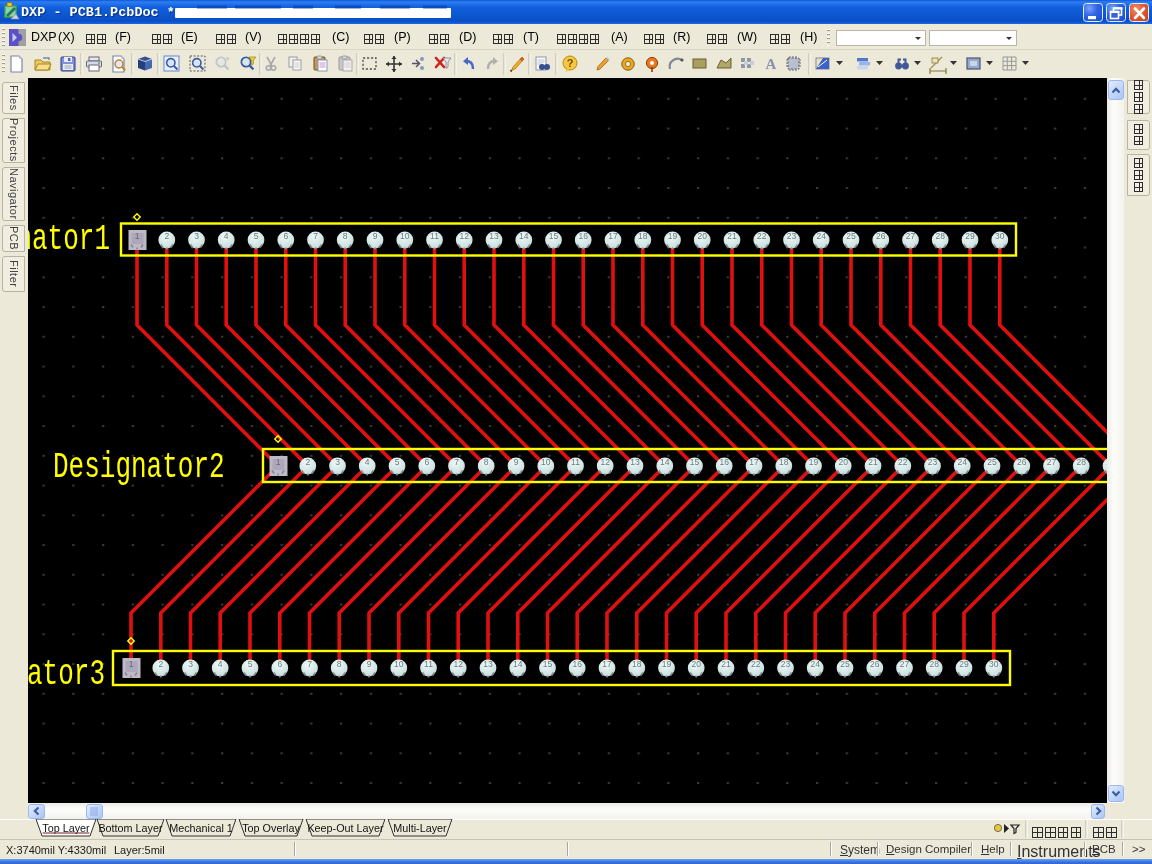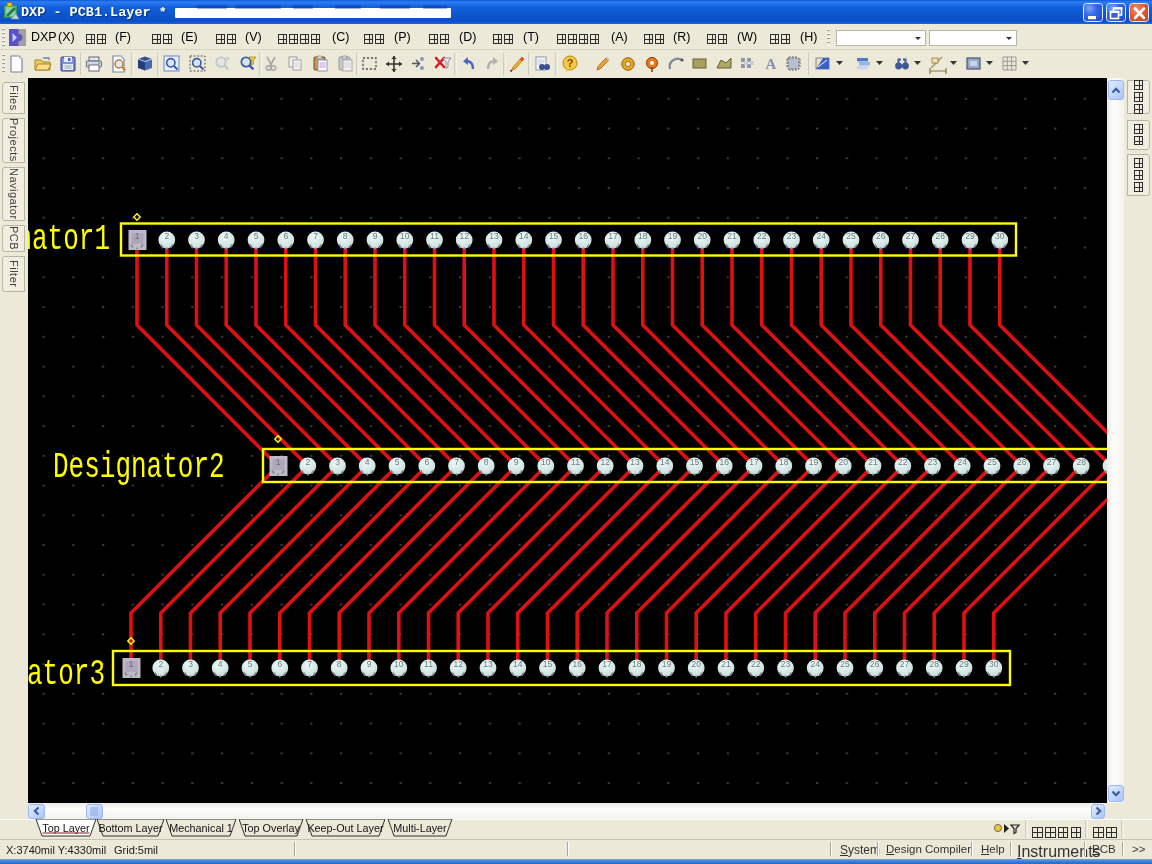--- a/index.html
+++ b/index.html
@@ -40,21 +40,21 @@
 </style></head><body>
 
 <div class="abs" id="titlebar"></div>
 <svg class="abs" style="left:3px;top:2px" width="17" height="19" viewBox="0 0 17 19">
  <rect x="1" y="3" width="13" height="13" fill="#2f9464"></rect>
  <rect x="2.5" y="4.5" width="10" height="10" fill="#8fd0ae"></rect>
  <path d="M3 13l8-8 2 2-8 8z" fill="#1f7a4c"></path>
  <rect x="4" y="0.5" width="5" height="4" rx="1" fill="#e8c820" stroke="#8a7408" stroke-width="0.7"></rect>
  <path d="M8 17l5-5 3 5z" fill="#cdd3de" stroke="#8a93a6" stroke-width="0.7"></path>
 </svg>
-<div class="abs" id="mtext">DXP - PCB1.Layer *</div>
+<div class="abs" id="mtext">DXP - PCB1.PcbDoc *</div>
 <div class="abs" id="censor"></div>
 <svg class="abs" style="left:175px;top:4px" width="276" height="5" viewBox="0 0 276 5">
  <g fill="#0c46b4" opacity="0.8">
  <rect x="22" y="1.5" width="30" height="3"></rect>
       <rect x="60" y="1.5" width="46" height="3"></rect>
       <rect x="118" y="1.5" width="20" height="3"></rect>
       <rect x="160" y="1.5" width="26" height="3"></rect>
       <rect x="205" y="1.5" width="30" height="3"></rect>
       <rect x="248" y="1.5" width="24" height="3"></rect>
  </g>
@@ -740,21 +740,21 @@
 <path d="M1086 1v18" stroke="#b5b2a4"></path>
     <path d="M1087 1v18" stroke="#fff"></path>
 <path d="M1122 1v18" stroke="#b5b2a4"></path>
     <path d="M1123 1v18" stroke="#fff"></path>
 </svg>
 <div class="abs" style="left:1031px;top:822px"><i class="hz"></i><i class="hz"></i><i class="hz"></i><i class="hz"></i></div>
 <div class="abs" style="left:1092px;top:822px"><i class="hz"></i><i class="hz"></i></div>
 
 <div class="abs" id="statusbar"></div>
 <div class="abs" style="left:6px;top:844px;font-size:11px;color:#1a1a1a">X:3740mil Y:4330mil</div>
-<div class="abs" style="left:114px;top:844px;font-size:11px;color:#1a1a1a">Grid:5mil</div>
+<div class="abs" style="left:114px;top:844px;font-size:11px;color:#1a1a1a">Layer:5mil</div>
 <div class="abs ssep" style="left:294px;top:842px"></div>
 <div class="abs ssep" style="left:567px;top:842px"></div>
 <div class="abs ssep" style="left:830px;top:842px"></div>
 <div class="abs" style="left:840px;top:843px;font-size:12px;color:#333"><u>S</u>ystem</div>
 <div class="abs ssep" style="left:877px;top:842px"></div>
 <div class="abs" style="left:886px;top:843px;font-size:11.5px;color:#333"><u>D</u>esign Compiler</div>
 <div class="abs ssep" style="left:971px;top:842px"></div>
 <div class="abs" style="left:981px;top:843px;font-size:11.5px;color:#333"><u>H</u>elp</div>
 <div class="abs ssep" style="left:1010px;top:842px"></div>
 <div class="abs" style="left:1017px;top:843px;font-size:16px;color:#333"><u>I</u>nstruments</div>

